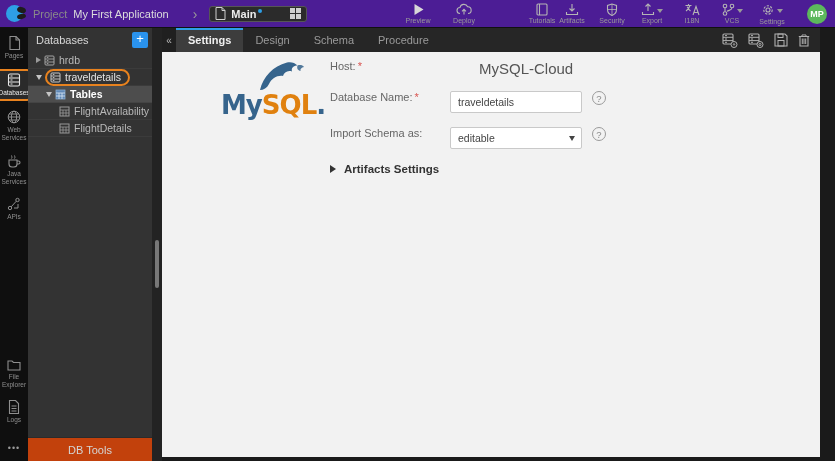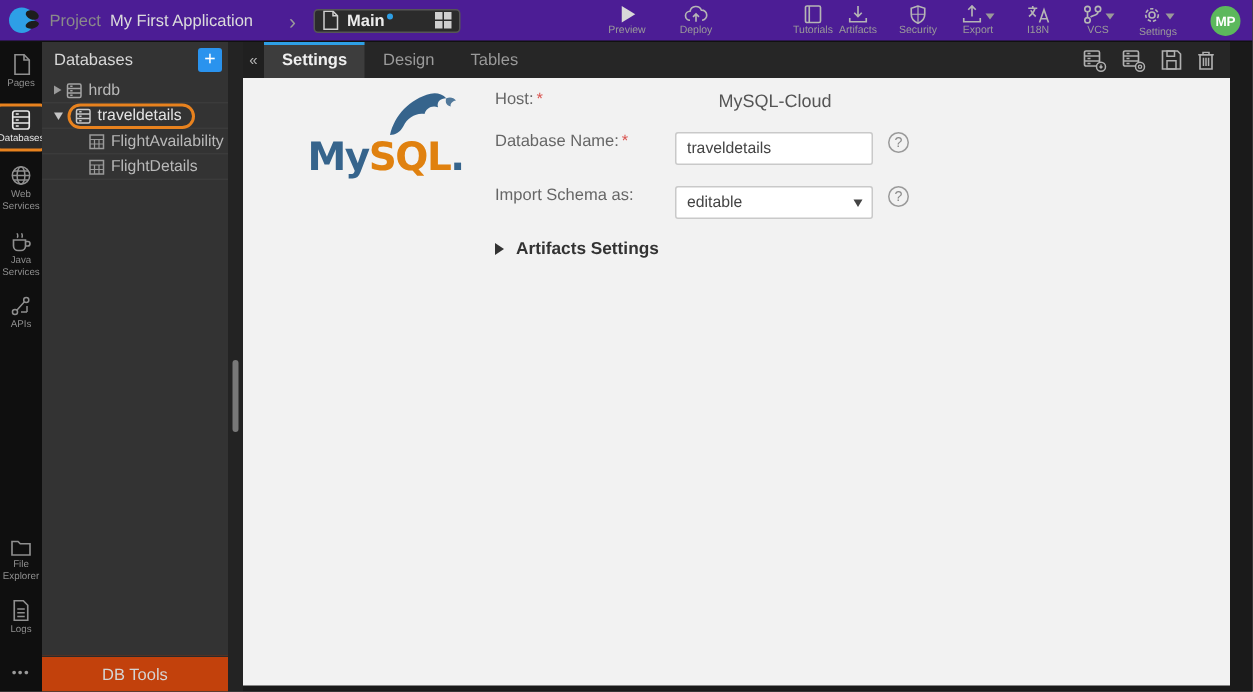--- a/index.html
+++ b/index.html
@@ -94,31 +94,31 @@
     cursor:pointer; }
   .tab.active { background:#3d3d3d; color:#f0f0f0; box-shadow:inset 0 2px 0 #2e9fe6; font-weight:bold; }
   .tab-icons { margin-left:auto; display:flex; align-items:center; gap:10px; padding-right:10px;
     color:#b0b0b0; }
   .tab-icons svg { cursor:pointer; display:block; }
 
   .content { flex:1; background:#f2f2f2; position:relative; margin-bottom:4px; }
 
   .mysql-logo { position:absolute; left:43px; top:8px; width:120px; height:70px; }
   .mysql-logo .dolphin { position:absolute; left:52px; top:0; }
-  .mysql-word { position:absolute; left:0; top:30px; font-size:26px; font-weight:bold;
+  .mysql-word { position:absolute; left:16px; top:30px; font-size:26px; font-weight:bold;
     letter-spacing:-1px; font-family:"DejaVu Sans",sans-serif;text-align:center; }
   .mysql-word .my { color:#36648c; } .mysql-word .sql { color:#e0810f; }
   .mysql-word .mdot { color:#36648c; }
 
   .form { position:absolute; left:168px; top:8px; width:440px; }
   .f-head { font-size:12px; font-weight:bold; color:#333; margin-bottom:14px; }
   .f-row { display:flex; margin-bottom:14px; }
   .f-label { width:120px; font-size:11px; color:#666; flex:0 0 auto; }
   .req { color:#d9534f; margin-left:2px; }
-  .f-static { font-size:12px; color:#555;padding-left:29px; }
+  .f-static { font-size:15px; color:#555;padding-left:29px; }
   .f-input { width:132px; height:22px; border:1px solid #c9c9c9; border-radius:2px; background:#fff;
     font-size:10.5px; color:#444; padding:0 7px; outline:none; font-family:"Liberation Sans",sans-serif; }
   .sel-wrap { position:relative; width:132px; }
   .f-select { width:132px; height:22px; border:1px solid #c9c9c9; border-radius:2px; background:#fff;
     font-size:10.5px; color:#444; padding:0 7px; outline:none; appearance:none; -webkit-appearance:none;
     font-family:"Liberation Sans",sans-serif; }
   .sel-car { position:absolute; right:7px; top:9px; width:0; height:0; pointer-events:none;
     border-left:3.5px solid transparent; border-right:3.5px solid transparent; border-top:5px solid #444; }
   .help { width:14px; height:14px; border:1px solid #9a9a9a; border-radius:50%; color:#8a8a8a;
     font-size:9.5px; display:flex; align-items:center; justify-content:center; margin-left:10px;
@@ -325,20 +325,28 @@
           <span class="car down"></span>
           <span class="annot-pill">
             <svg width="11" height="11" viewBox="0 0 11 11" style="margin:0 4px 0 0;">
               <rect x="1" y="1" width="9" height="9" rx="1" fill="none" stroke="#c9c9c9" stroke-width="1"></rect>
               <path d="M1 4h9M1 7h9M2.8 2.5h1.6M2.8 5.5h1.6M2.8 8.5h1.6" stroke="#c9c9c9" stroke-width="0.9"></path>
             </svg>
             <span style="color:#e3e3e3;">traveldetails</span>
           </span>
         </div>
 
+        <div class="trow sel ind2">
+          <span class="car down"></span>
+          <svg width="11" height="11" viewBox="0 0 11 11">
+            <rect x="1" y="1" width="9" height="9" fill="#5f87b5" stroke="#88aacd" stroke-width="0.8"></rect>
+            <path d="M1 4h9M4 4v6M7 4v6M1 7h9" stroke="#dce8f4" stroke-width="0.8"></path>
+          </svg>
+          <span>Tables</span>
+        </div>
 
         <div class="trow ind3">
           <svg width="11" height="11" viewBox="0 0 11 11">
             <rect x="1" y="1" width="9" height="9" fill="none" stroke="#9a9a9a" stroke-width="1"></rect>
             <path d="M1 4h9M4 4v6M7 4v6M1 7h9" stroke="#9a9a9a" stroke-width="0.8"></path>
           </svg>
           <span>FlightAvailability</span>
         </div>
 
         <div class="trow ind3">
@@ -355,21 +363,22 @@
 
     <div class="vstrip">
       <div class="vthumb"></div>
     </div>
 
     <main class="main">
       <div class="tabbar">
         <div class="collapse-btn">«</div>
         <div class="tab active">Settings</div>
         <div class="tab">Design</div>
-        <div class="tab">Tables</div>
+        <div class="tab">Schema</div>
+        <div class="tab">Procedure</div>
 
         <div class="tab-icons">
           <svg width="16" height="15" viewBox="0 0 16 15">
             <rect x="1" y="1" width="10" height="10" rx="1" fill="none" stroke="#b0b0b0" stroke-width="1.1"></rect>
             <path d="M1 4.3h10M1 7.6h10M3 2.6h2M3 6h2M3 9.3h2" stroke="#b0b0b0" stroke-width="1"></path>
             <circle cx="12" cy="11.5" r="3" fill="#262626" stroke="#b0b0b0" stroke-width="1"></circle>
             <path d="M12 10v2M11 11.3l1 1 1-1" fill="none" stroke="#b0b0b0" stroke-width="0.9"></path>
           </svg>
           <svg width="16" height="15" viewBox="0 0 16 15">
             <rect x="1" y="1" width="10" height="10" rx="1" fill="none" stroke="#b0b0b0" stroke-width="1.1"></rect>

